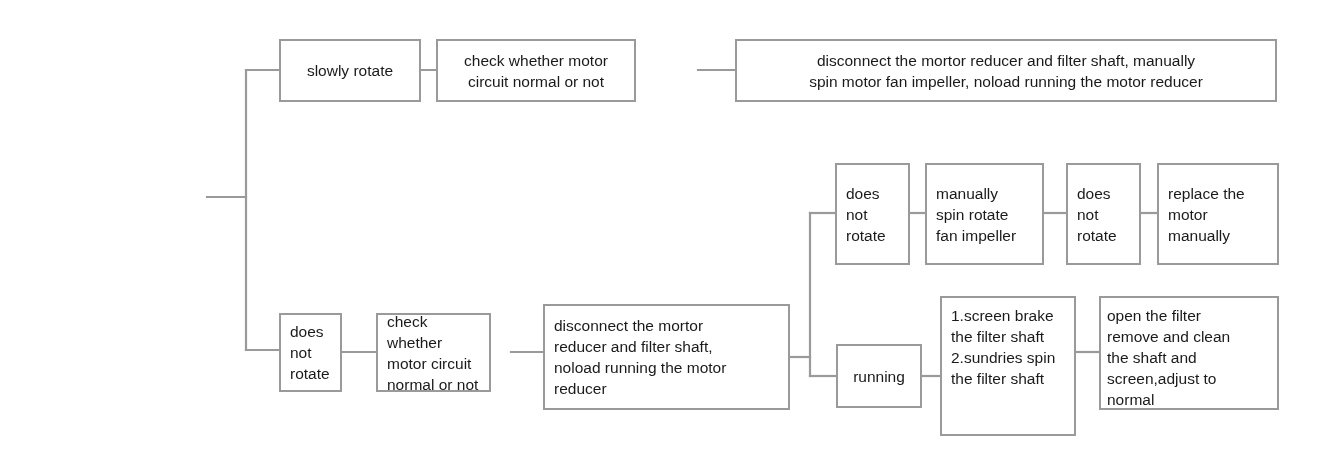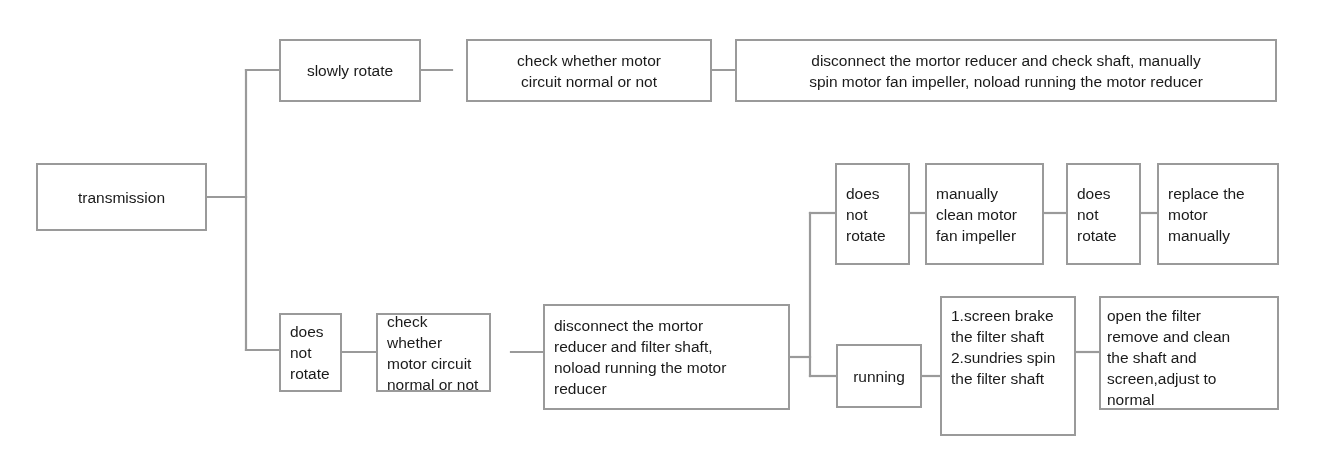--- a/index.html
+++ b/index.html
@@ -77,49 +77,48 @@
 
       <path d="M 910 213 L 925 213"></path>
       <path d="M 1044 213 L 1066 213"></path>
       <path d="M 1141 213 L 1157 213"></path>
 
       <path d="M 922 376 L 940 376"></path>
       <path d="M 1076 352 L 1099 352"></path>
     </g>
   </svg>
 
-  <div class="node center-text" style="left:36px; top:163px; width:171px; height:68px;">transmission</div>
 
   <div class="node center-text" style="left:279px; top:39px; width:142px; height:63px;">slowly rotate</div>
 
-  <div class="node center-text" style="left:466px; top:39px; width:246px; height:63px;">check whether motor
+  <div class="node center-text" style="left:436px; top:39px; width:200px; height:63px;">check whether motor
 circuit normal or not</div>
 
-  <div class="node center-text" style="left:735px; top:39px; width:542px; height:63px;">disconnect the mortor reducer and check shaft, manually
+  <div class="node center-text" style="left:735px; top:39px; width:542px; height:63px;">disconnect the mortor reducer and filter shaft, manually
 spin motor fan impeller, noload running the motor reducer</div>
 
   <div class="node" style="left:279px; top:313px; width:63px; height:79px;">does
 not
 rotate</div>
 
   <div class="node" style="left:376px; top:313px; width:115px; height:79px;">check whether
 motor circuit
 normal or not</div>
 
   <div class="node" style="left:543px; top:304px; width:247px; height:106px;">disconnect the mortor
 reducer and filter shaft,
 noload running the motor
 reducer</div>
 
   <div class="node" style="left:835px; top:163px; width:75px; height:102px;">does
 not
 rotate</div>
 
   <div class="node" style="left:925px; top:163px; width:119px; height:102px;">manually
-clean motor
+spin rotate
 fan impeller</div>
 
   <div class="node" style="left:1066px; top:163px; width:75px; height:102px;">does
 not
 rotate</div>
 
   <div class="node" style="left:1157px; top:163px; width:122px; height:102px;">replace the
 motor manually</div>
 
   <div class="node center-text" style="left:836px; top:344px; width:86px; height:64px;text-align:right;">running</div>

